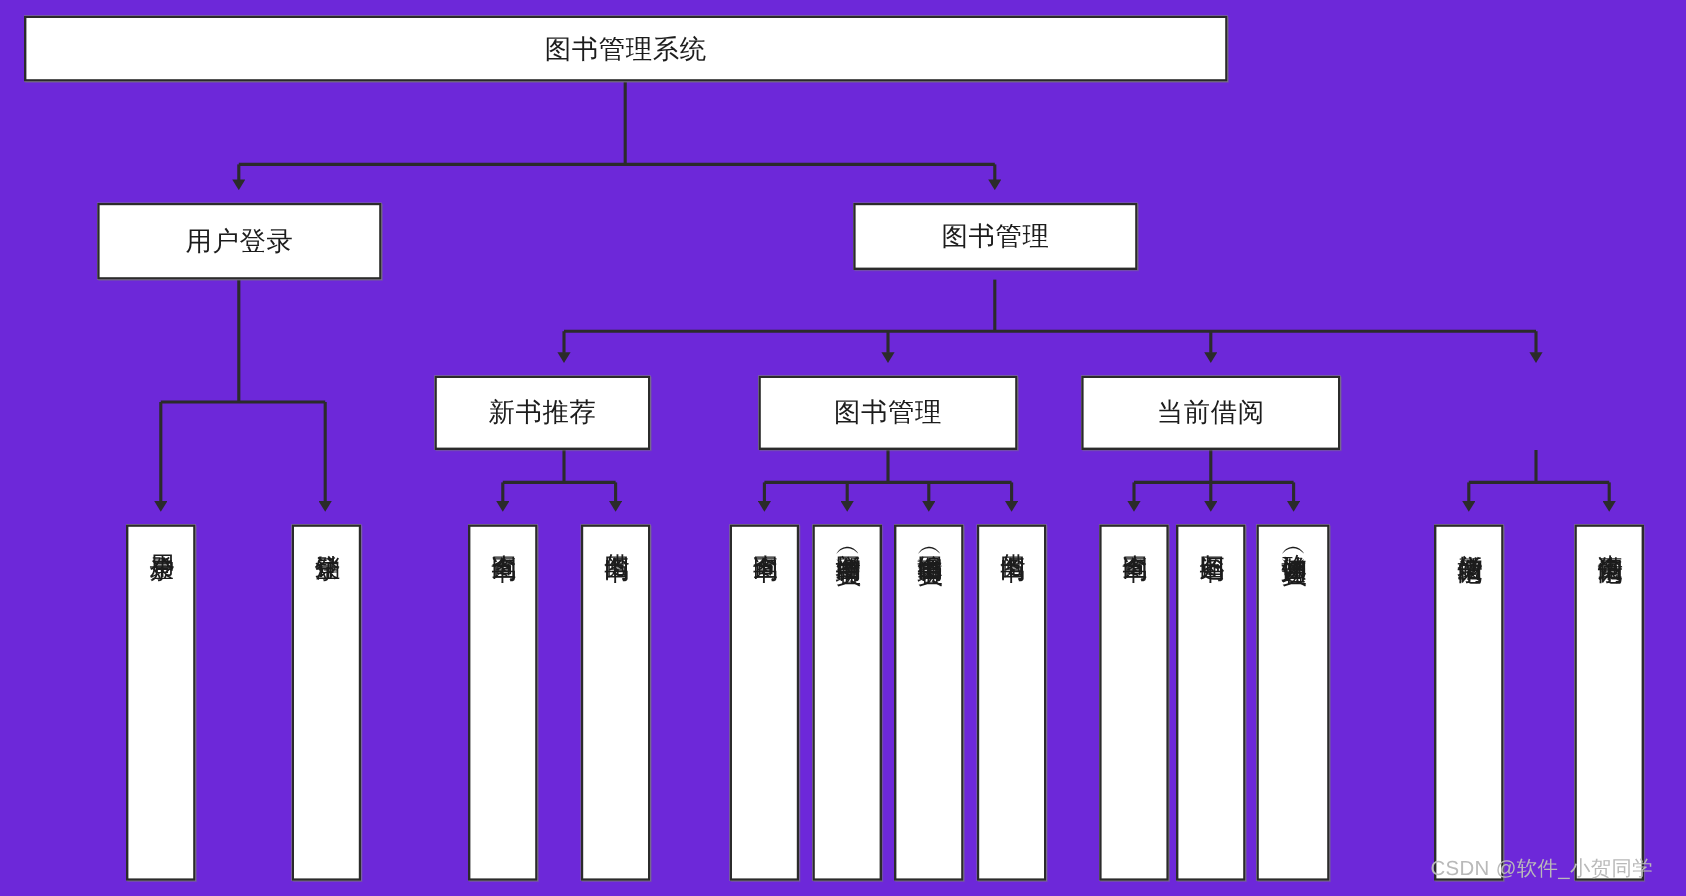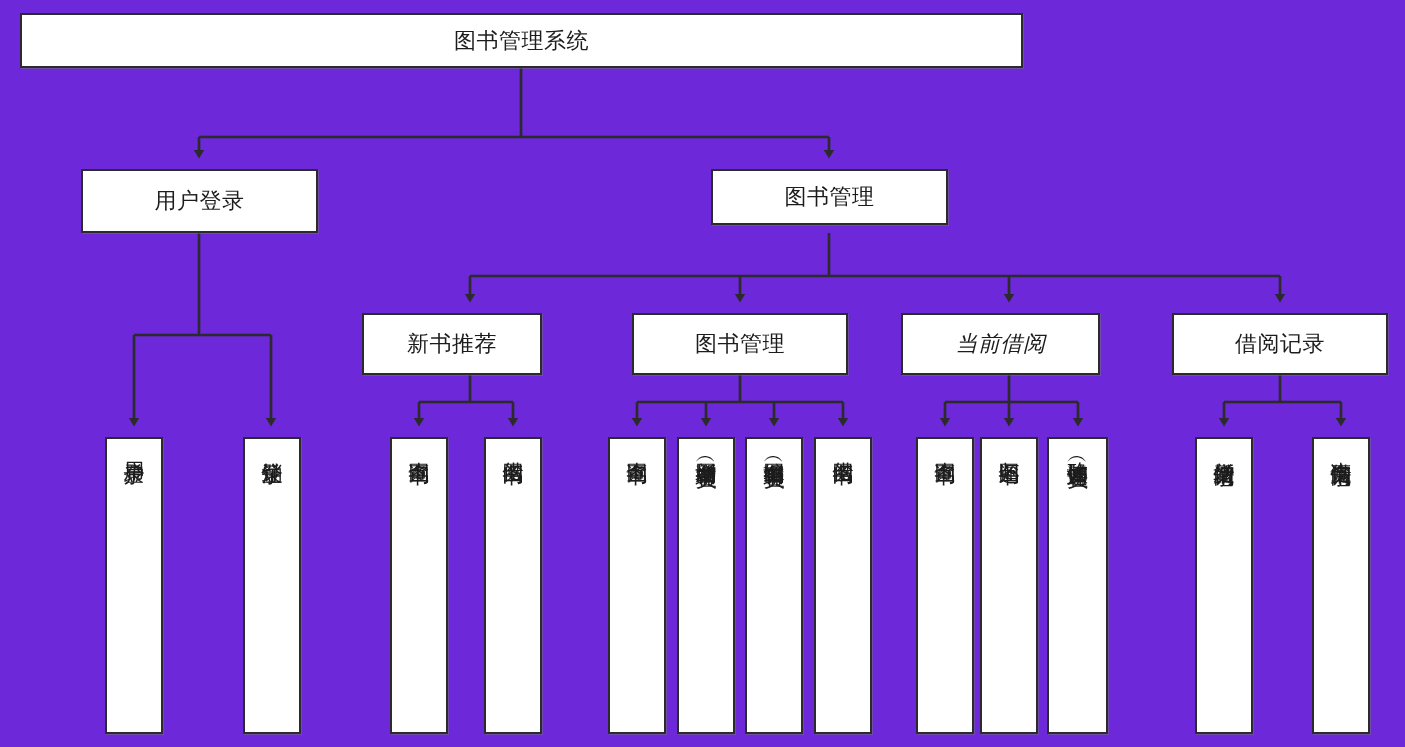--- a/index.html
+++ b/index.html
@@ -142,25 +142,22 @@
   <div class="node h" style="left:711px; top:169px; width:237px; height:56px;">
     <span class="label">图书管理</span>
   </div>
 
   <div class="node h" style="left:362px; top:313px; width:180px; height:62px;">
     <span class="label">新书推荐</span>
   </div>
   <div class="node h" style="left:632px; top:313px; width:216px; height:62px;">
     <span class="label">图书管理</span>
   </div>
-  <div class="node h" style="left:901px; top:313px; width:199px; height:62px;font-style:italic;">
+  <div class="node h" style="left:901px; top:313px; width:216px; height:62px;">
     <span class="label">当前借阅</span>
-  </div>
-  <div class="node h" style="left:1172px; top:313px; width:216px; height:62px;">
-    <span class="label">借阅记录</span>
   </div>
 
   <div class="node v" style="left:105px; top:437px; width:58px; height:297px;">
     <span class="label">用户登录</span>
   </div>
   <div class="node v" style="left:243px; top:437px; width:58px; height:297px;">
     <span class="label">注销登录</span>
   </div>
 
   <div class="node v" style="left:390px; top:437px; width:58px; height:297px;">
@@ -193,14 +190,15 @@
     <span class="label">确认归还（管理员）</span>
   </div>
 
   <div class="node v" style="left:1195px; top:437px; width:58px; height:297px;">
     <span class="label">新增借阅记录</span>
   </div>
   <div class="node v" style="left:1312px; top:437px; width:58px; height:297px;">
     <span class="label">查询借阅记录</span>
   </div>
 
+  <div class="watermark">CSDN @软件_小贺同学</div>
 
 </div>
 
 </body></html>

